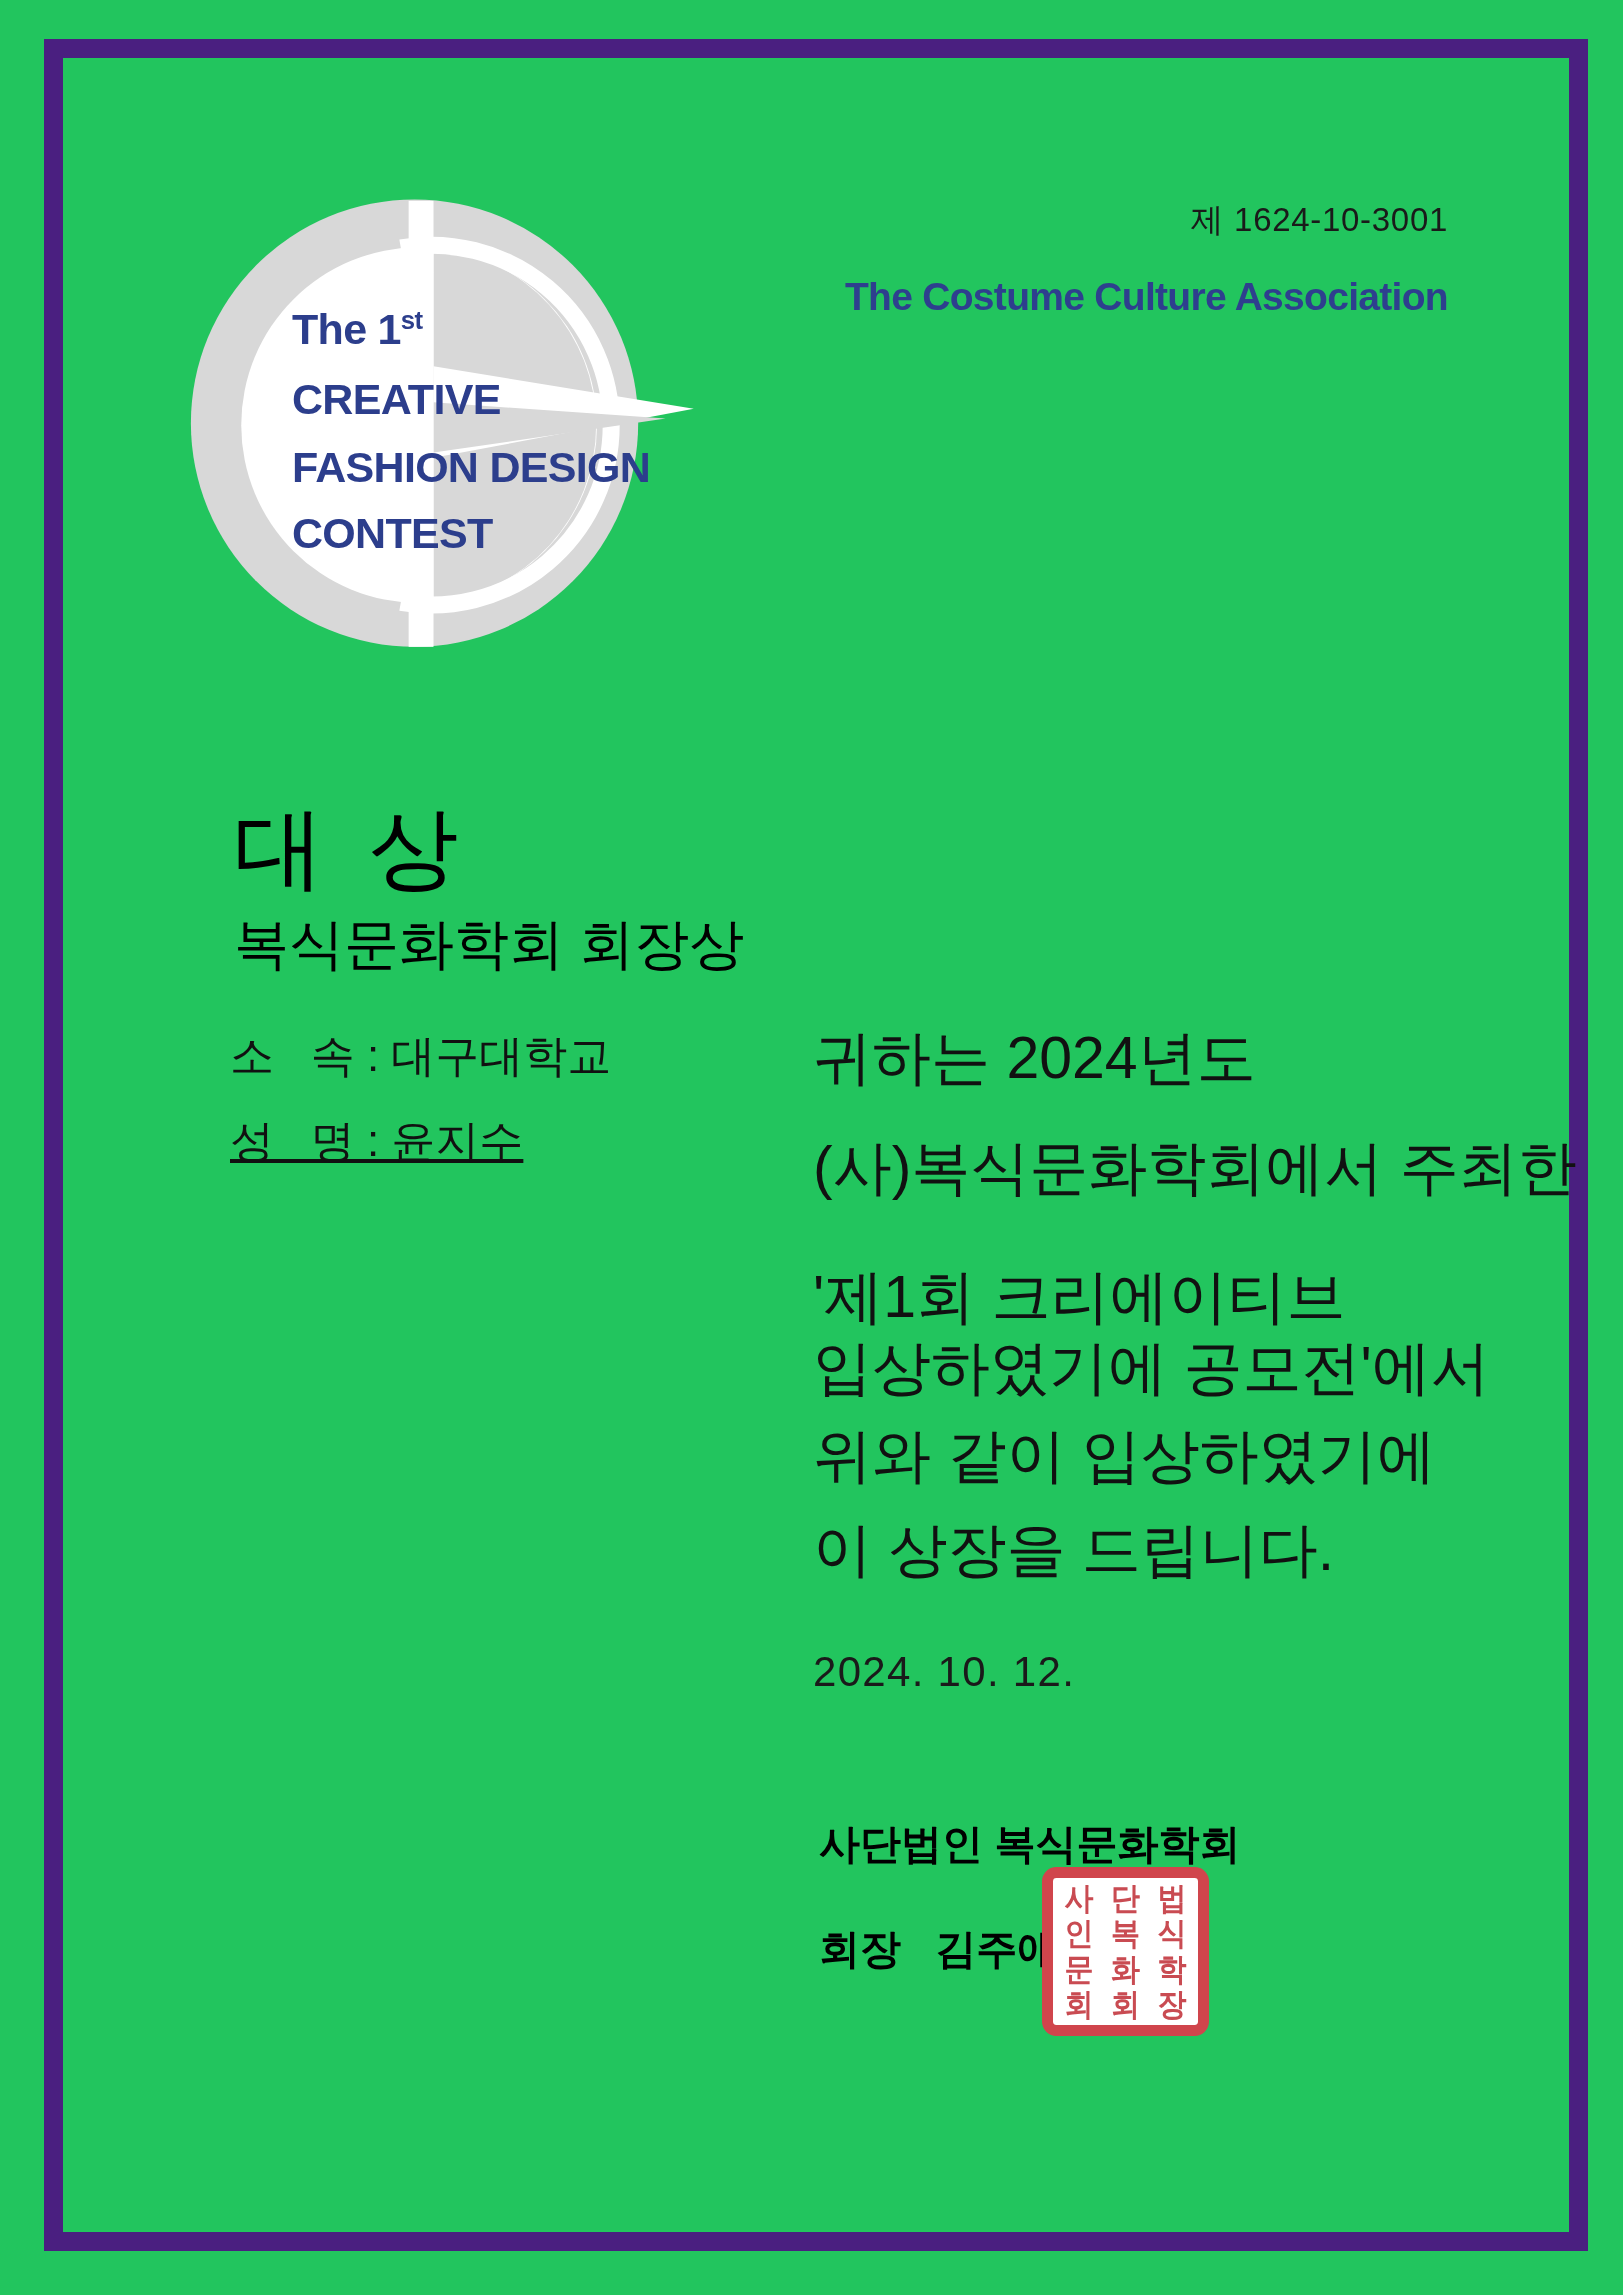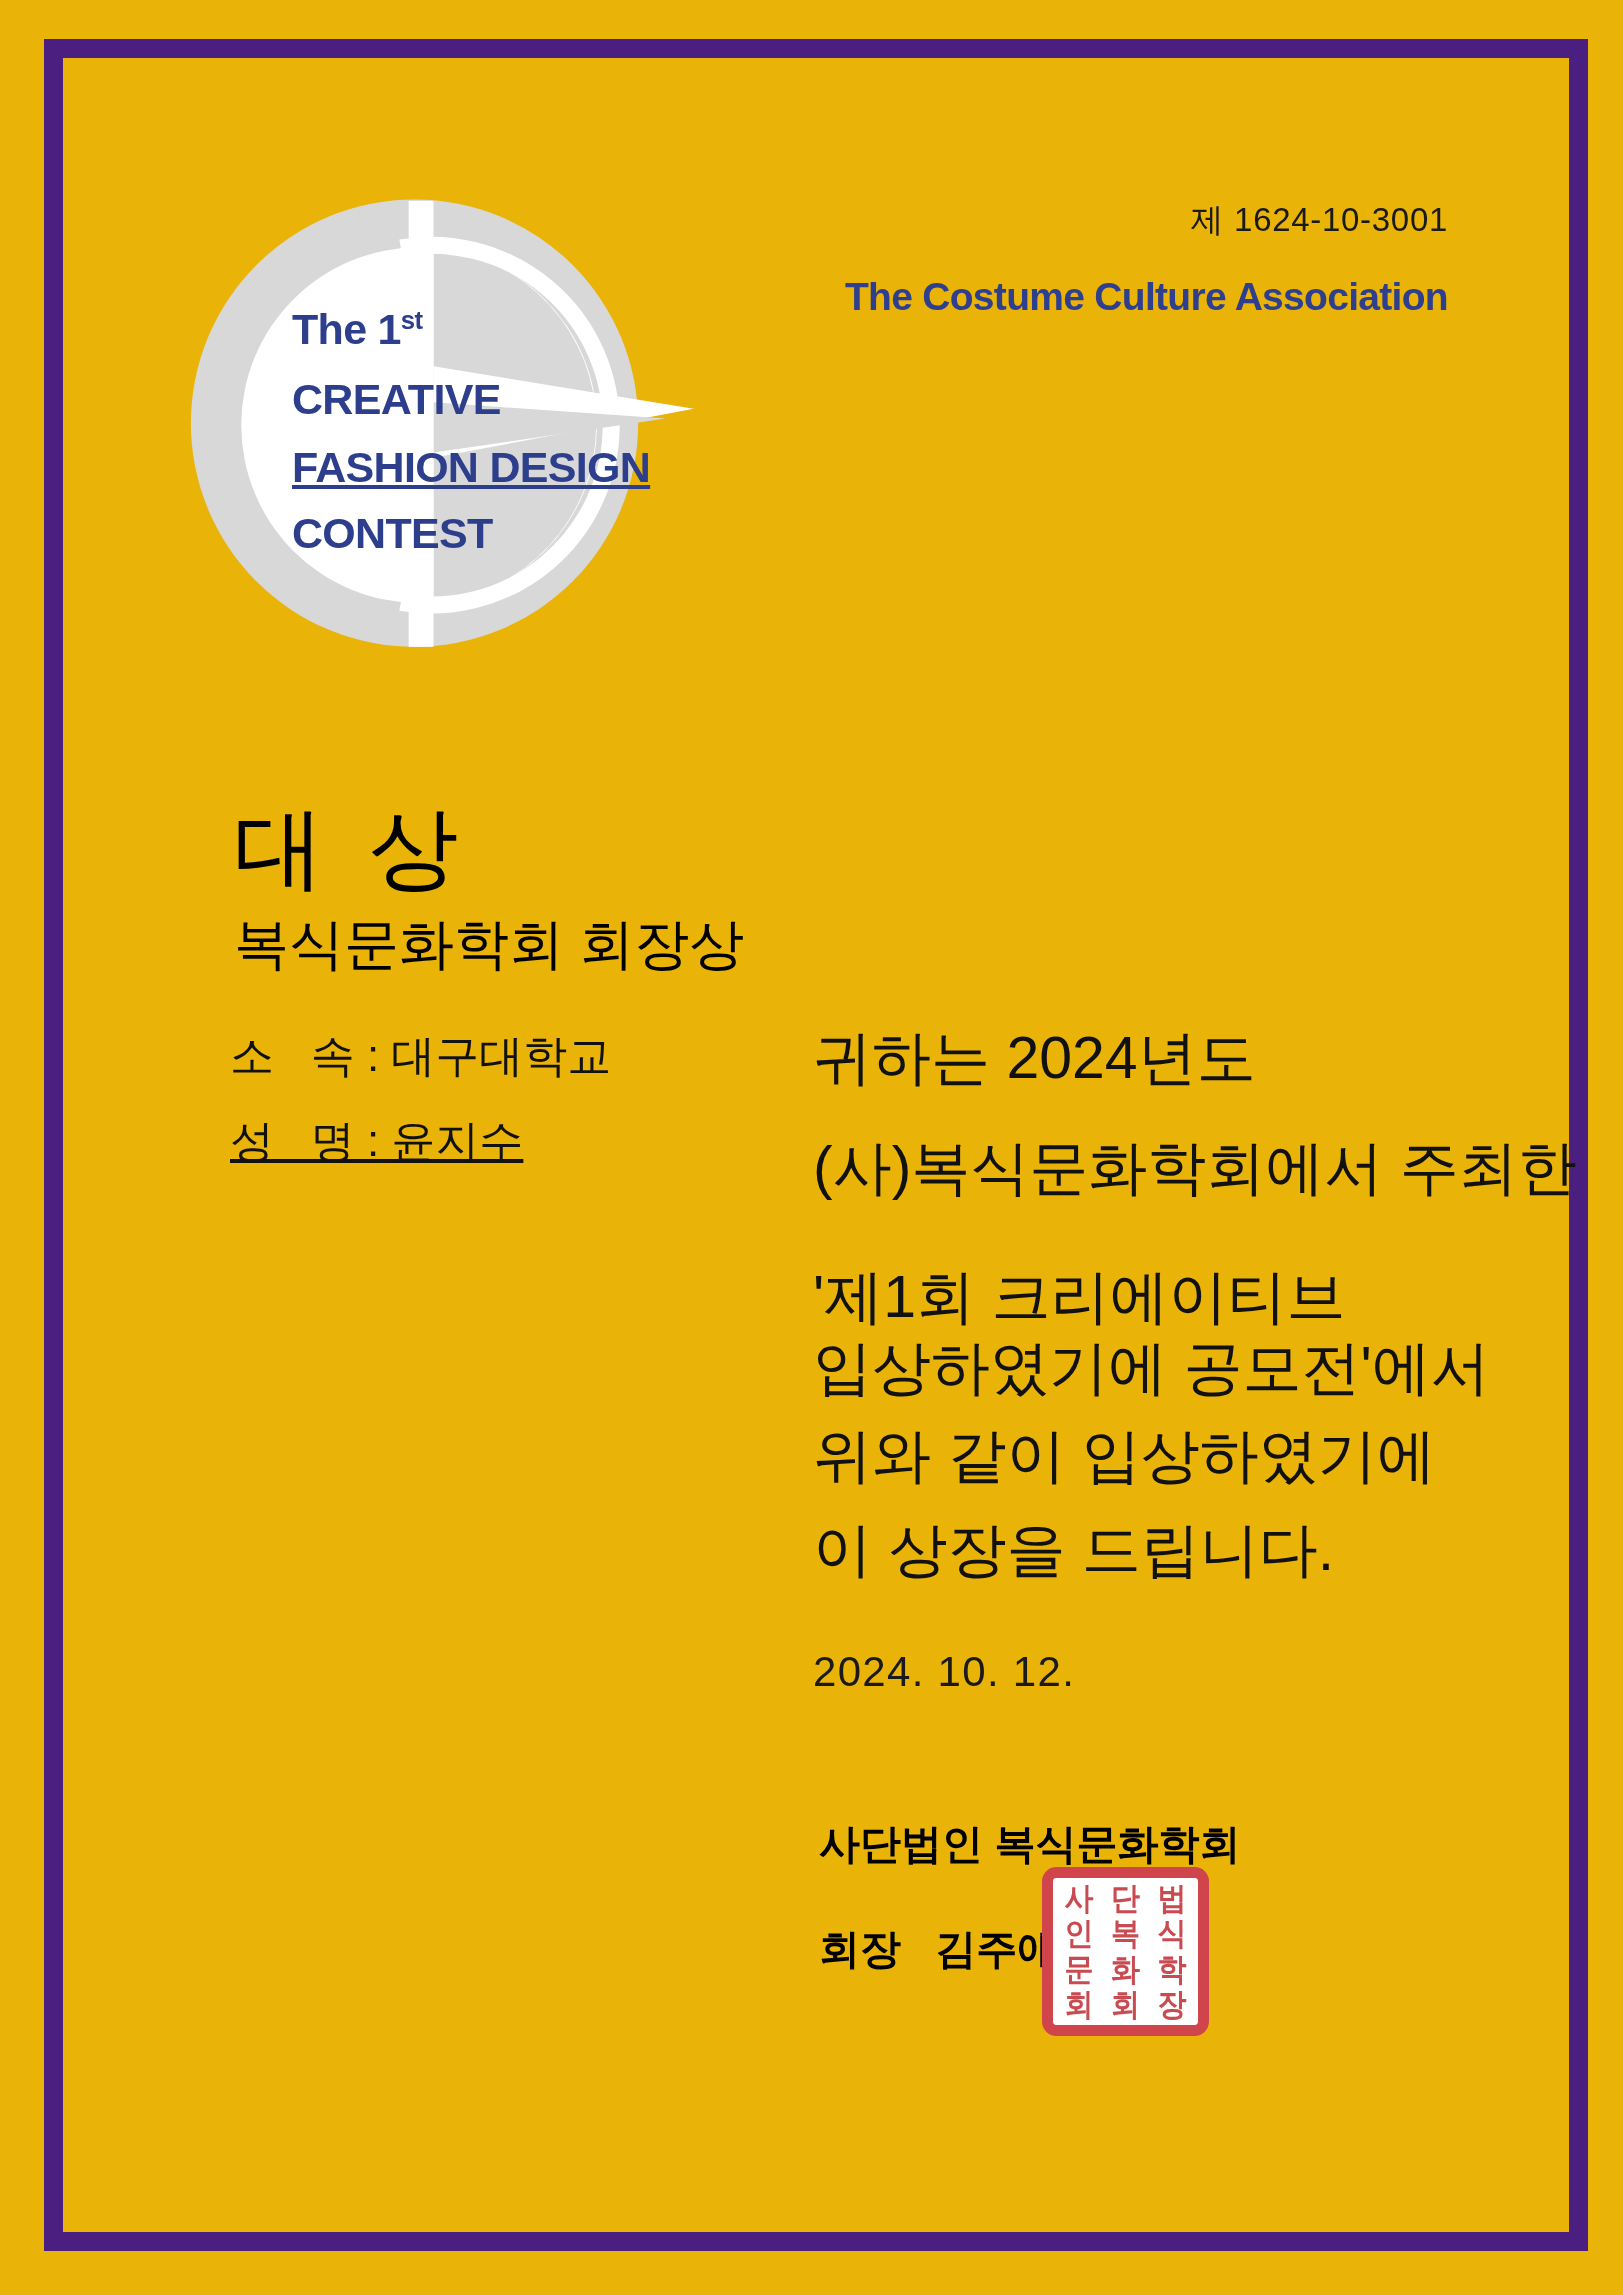--- a/index.html
+++ b/index.html
@@ -5,21 +5,21 @@
   html, body {
     margin: 0;
     padding: 0;
     background: #ffffff;
     font-family: "Liberation Sans", sans-serif;
   }
   .page {
     position: relative;
     width: 1623px;
     height: 2295px;
-    background: #eab308;
+    background: #22c55e;
     overflow: hidden;
   }
   .abs { position: absolute; }
 
   .frame {
     left: 44px;
     top: 39px;
     width: 1544px;
     height: 2212px;
     box-sizing: border-box;
@@ -65,21 +65,21 @@
     letter-spacing: -0.7px;
     white-space: nowrap;
   }
   .logo-line sup {
     font-size: 60%;
     vertical-align: super;
     line-height: 0;
   }
   .lg1 { top: 115px; }
   .lg2 { top: 185px; }
-  .lg3 { top: 253px; text-decoration: underline; }
+  .lg3 { top: 253px; }
   .lg4 { top: 319px; }
 
   .award-title {
     left: 234px;
     top: 775px;
     font-size: 90px;
     font-weight: 500;
     color: #000000;
     line-height: 1;
     word-spacing: 19.6px;

